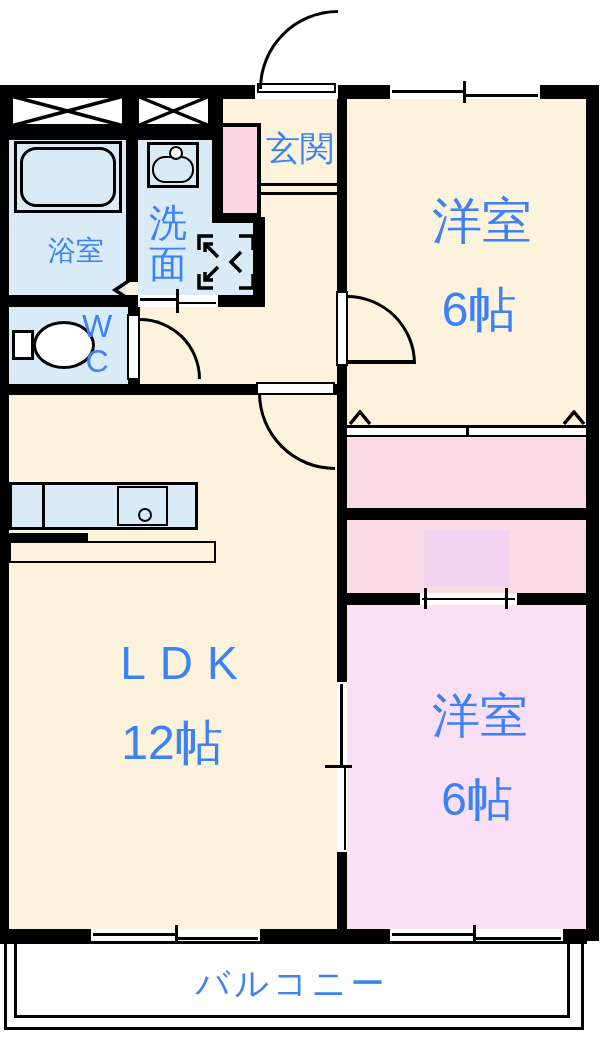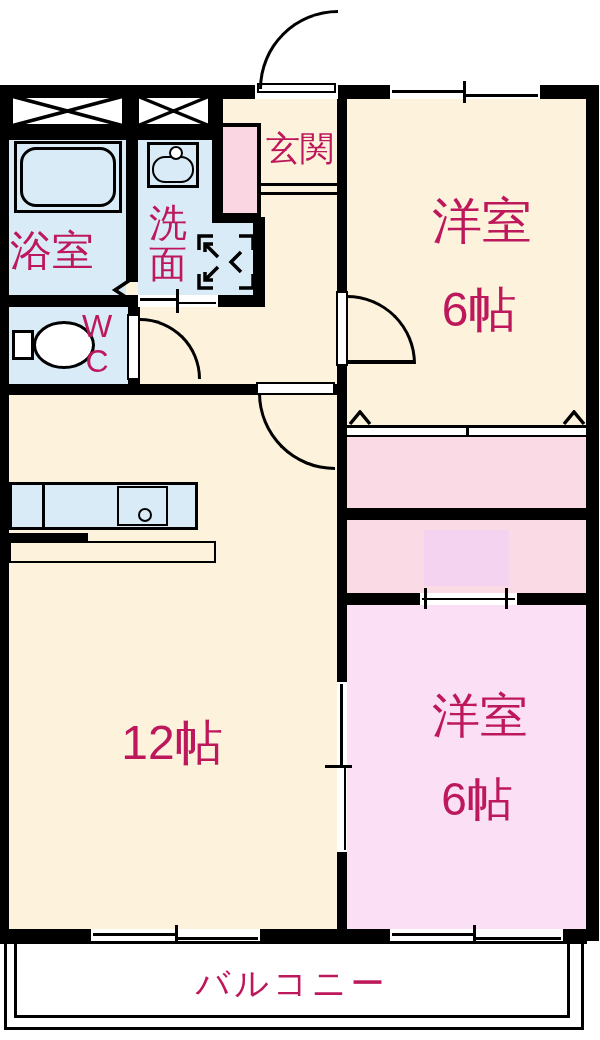--- a/index.html
+++ b/index.html
@@ -1,17 +1,17 @@
 <!DOCTYPE html>
 <html><head>
 <meta charset="utf-8">
 <style>
   html,body{margin:0;padding:0;background:#fff;}
   #plan{position:relative;width:600px;height:1040px;background:#fff;overflow:hidden;
-        font-family:"Liberation Sans","DejaVu Sans",sans-serif;color:#be185d;}
+        font-family:"Liberation Sans","DejaVu Sans",sans-serif;color:#3b82f6;}
   .abs{position:absolute;}
   .wall{position:absolute;background:#000;}
   .fill{position:absolute;}
   .white{position:absolute;background:#fff;}
   .line{position:absolute;background:#000;}
   .lbl{position:absolute;display:flex;align-items:center;justify-content:center;
        text-align:center;white-space:pre;line-height:1.08;}
   .arc{position:absolute;border:0 solid #000;}
   .frame{position:absolute;background:#fff;border:2.5px solid #000;box-sizing:border-box;}
   .sym{position:absolute;}
@@ -169,29 +169,30 @@
   </div>
 
   <div class="abs" style="left: 14px; top: 941px; width: 556px; height: 77px; border: 3px solid rgb(0, 0, 0); box-sizing: border-box; background: rgb(255, 255, 255);"></div>
   <div class="line" style="left:4px;top:935px;width:3px;height:95px;"></div>
   <div class="line" style="left:4px;top:1027px;width:580px;height:3px;"></div>
   <div class="line" style="left:581px;top:941px;width:3px;height:89px;"></div>
 
   <div class="abs" style="left: 424px; top: 530px; width: 85px; height: 56px; background: rgb(243, 211, 240);"></div>
 
   <div class="lbl" style="left:262px;top:128px;width:76px;height:40px;font-size:34px;">玄関</div>
-  <div class="lbl" style="left:6px;top:230px;width:92px;height:42px;font-size:42px;">浴室</div>
+  <div class="lbl" style="left:30px;top:230px;width:92px;height:42px;font-size:28px;">浴室</div>
   <div class="lbl" style="left:146px;top:194px;width:44px;height:100px;font-size:38px;flex-direction:column;">
     <span>洗</span>
     <span>面</span>
   </div>
   <div class="lbl" style="left:78px;top:311px;width:38px;height:66px;font-size:32px;flex-direction:column;">
     <span>W</span>
     <span>C</span>
   </div>
   <div class="lbl" style="left:416px;top:192px;width:132px;height:58px;font-size:50px;">洋室</div>
   <div class="lbl" style="left:420px;top:282px;width:118px;height:56px;font-size:48px;">6帖</div>
   <div class="lbl" style="left:414px;top:688px;width:132px;height:56px;font-size:48px;">洋室</div>
   <div class="lbl" style="left:420px;top:772px;width:114px;height:56px;font-size:46px;">6帖</div>
+  <div class="lbl" style="left:96px;top:636px;width:180px;height:56px;font-size:46px;letter-spacing:14px;">LDK</div>
   <div class="lbl" style="left:96px;top:712px;width:152px;height:62px;font-size:48px;">12帖</div>
   <div class="lbl" style="left:112px;top:962px;width:360px;height:42px;font-size:34px;letter-spacing:4px;">バルコニー</div>
 
 </div>
 
 </body></html>

